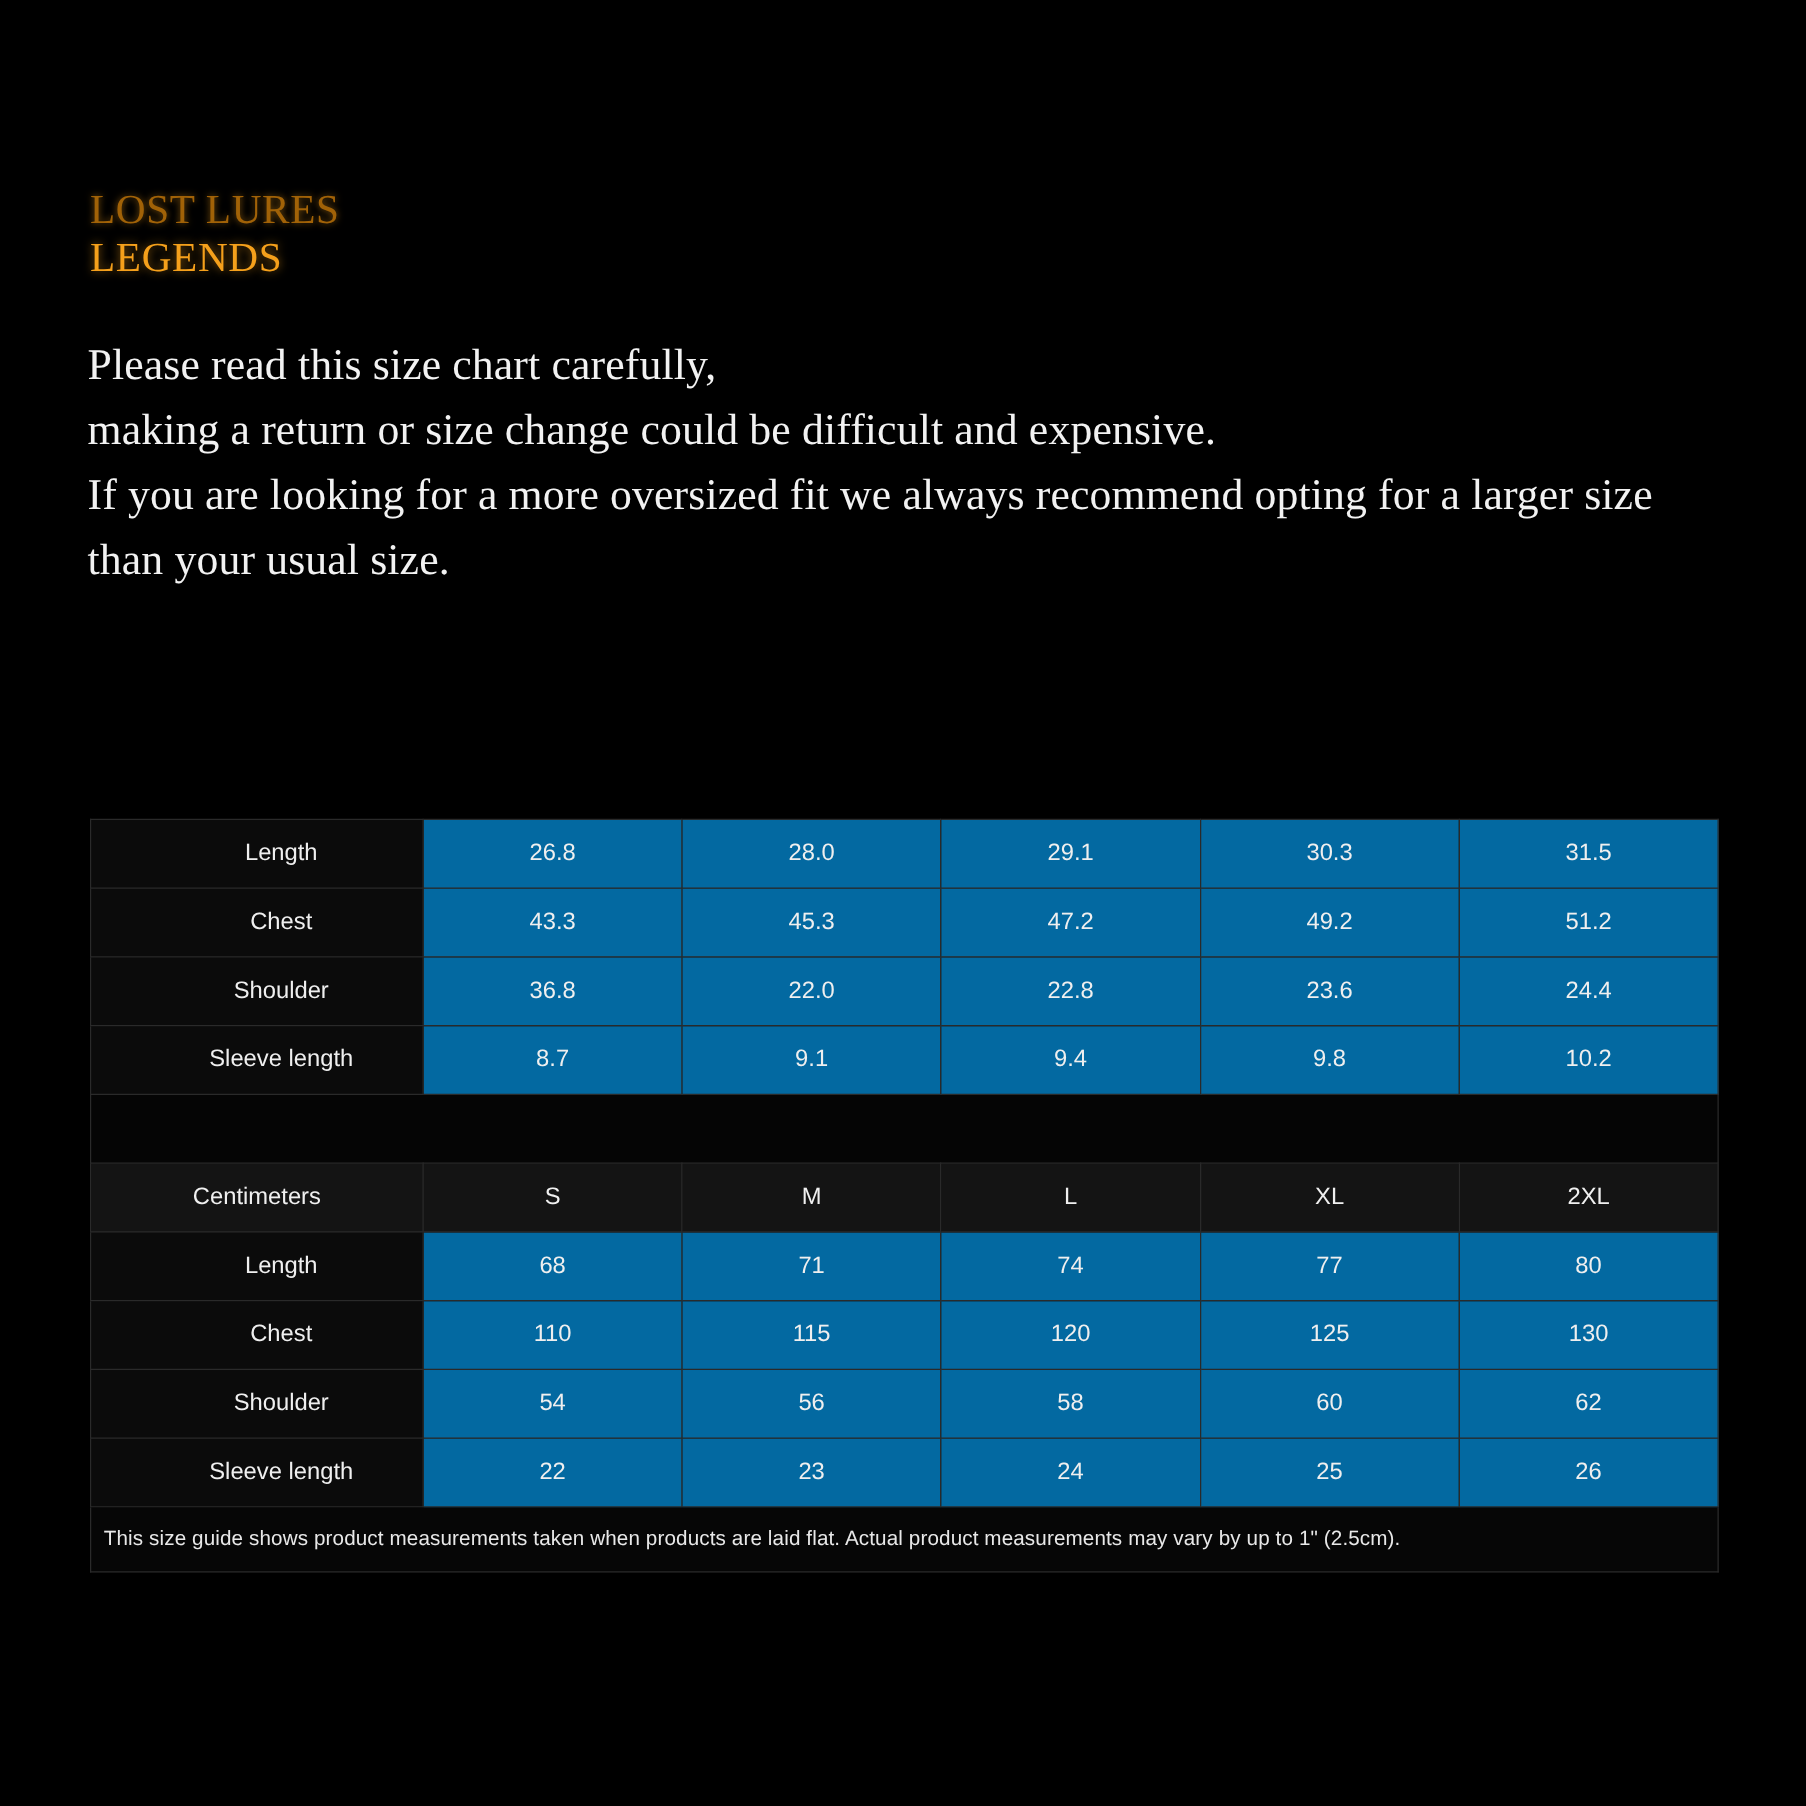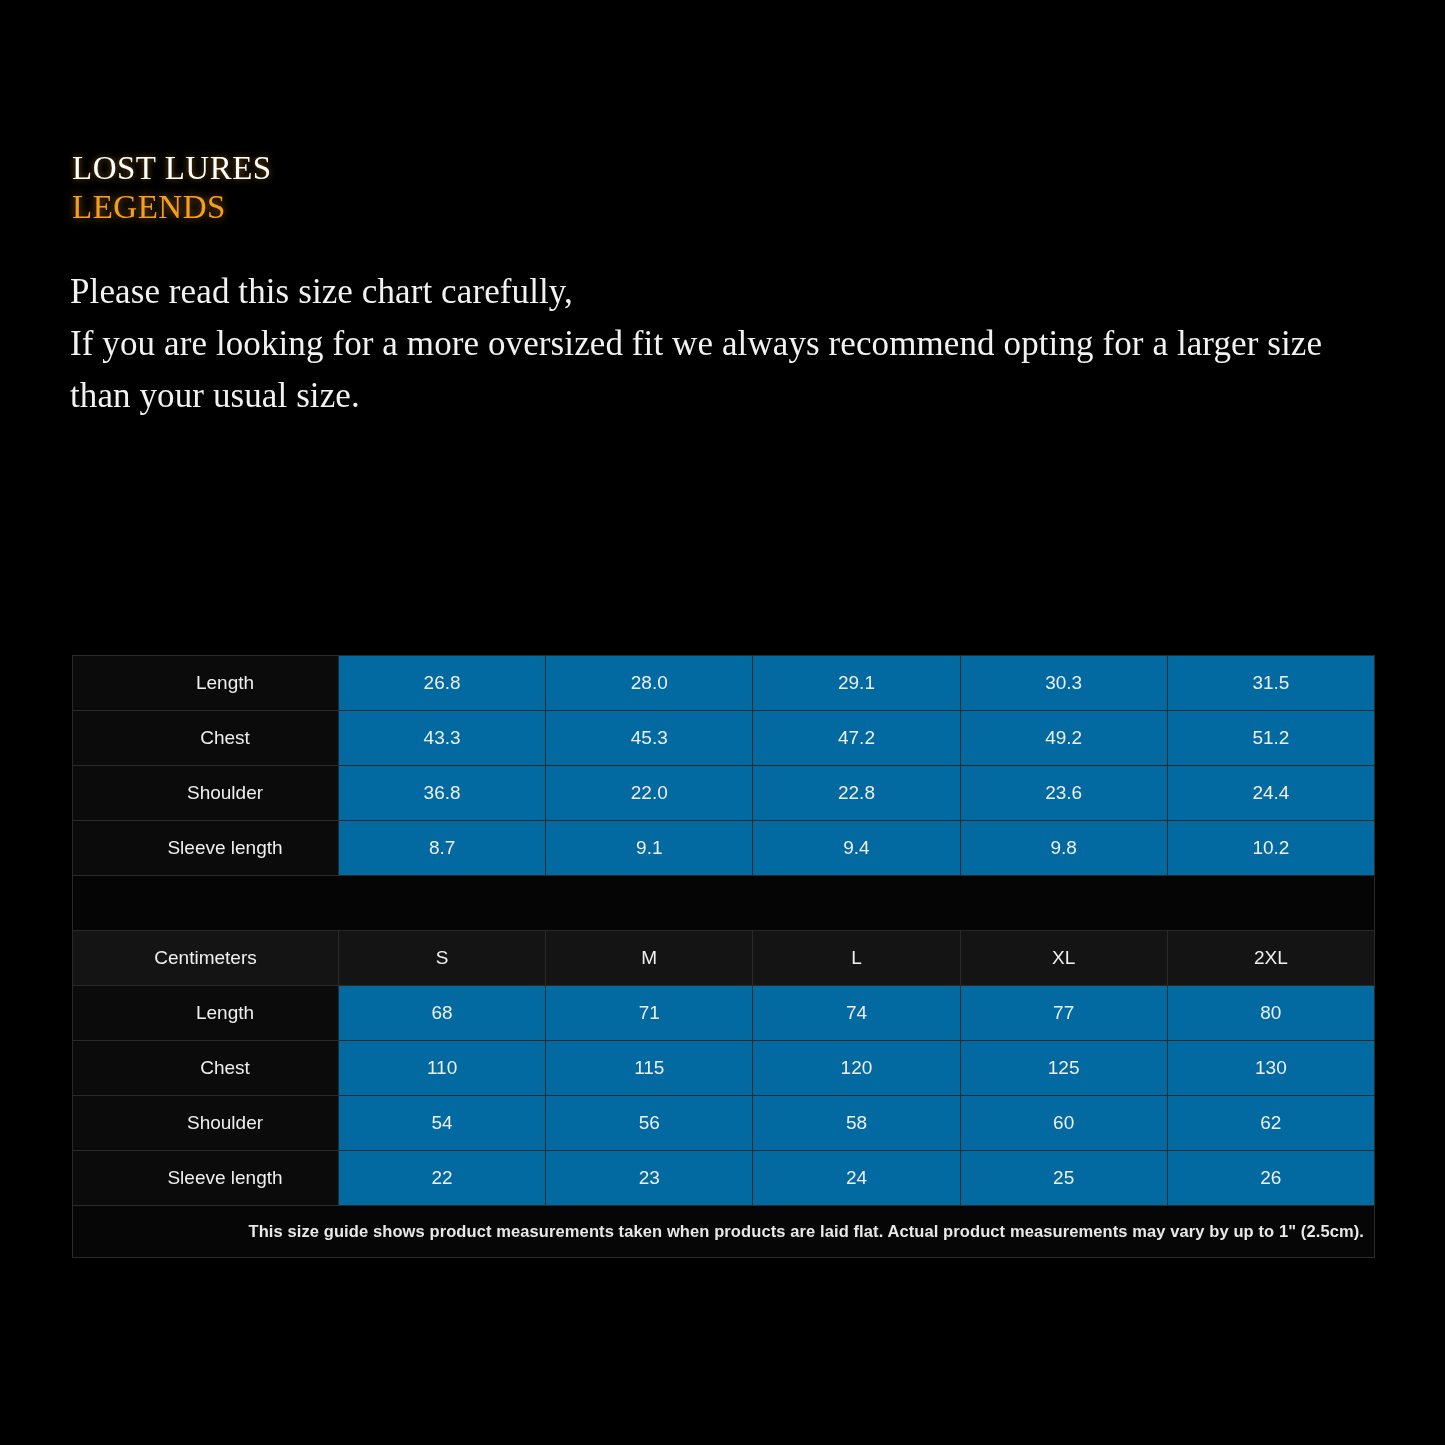--- a/index.html
+++ b/index.html
@@ -24,21 +24,21 @@
   .brand {
     position: absolute;
     left: 72px;
     top: 152px;
     line-height: 1.0;
   }
   .brand-line1 {
     font-family: "Liberation Serif", serif;
     font-size: 33px;
     letter-spacing: 0.5px;
-    color: #ffffff;
+    color: #a16207;
     text-shadow: 0 0 6px rgba(245,160,27,0.55);
     display: block;
   }
   .brand-line2 {
     font-family: "Liberation Serif", serif;
     font-size: 33px;
     letter-spacing: 0.5px;
     color: #f5a01b;
     text-shadow: 0 0 8px rgba(245,160,27,0.6);
     display: block;
@@ -98,40 +98,40 @@
     border-left: 1px solid #2a2a2a;
     border-right: 1px solid #2a2a2a;
     border-top: 1px solid #2a2a2a;
     border-bottom: 1px solid #2a2a2a;
     background: #050505;
   }
   .footnote {
     border: 1px solid #2a2a2a;
     border-top: none;
     background: #060606;
-    text-align: right;
+    text-align: left;
     font-size: 16.5px;
     color: #e8e8e8;
     padding: 16px 10px;
     letter-spacing: 0.1px;
-    font-weight: bold;
   }
 </style>
 </head>
 <body>
 
 <div class="page">
 
   <div class="brand">
     <span class="brand-line1">LOST LURES</span>
     <span class="brand-line2">LEGENDS</span>
   </div>
 
   <div class="intro">
     <p>Please read this size chart carefully,</p>
+    <p>making a return or size change could be difficult and expensive.</p>
     <p>If you are looking for a more oversized fit we always recommend opting for a larger size than your usual size.</p>
   </div>
 
   <div class="tables">
 
     <table class="size-table">
       <tbody>
         <tr class="body">
           <td class="label">Length</td>
           <td>26.8</td>

